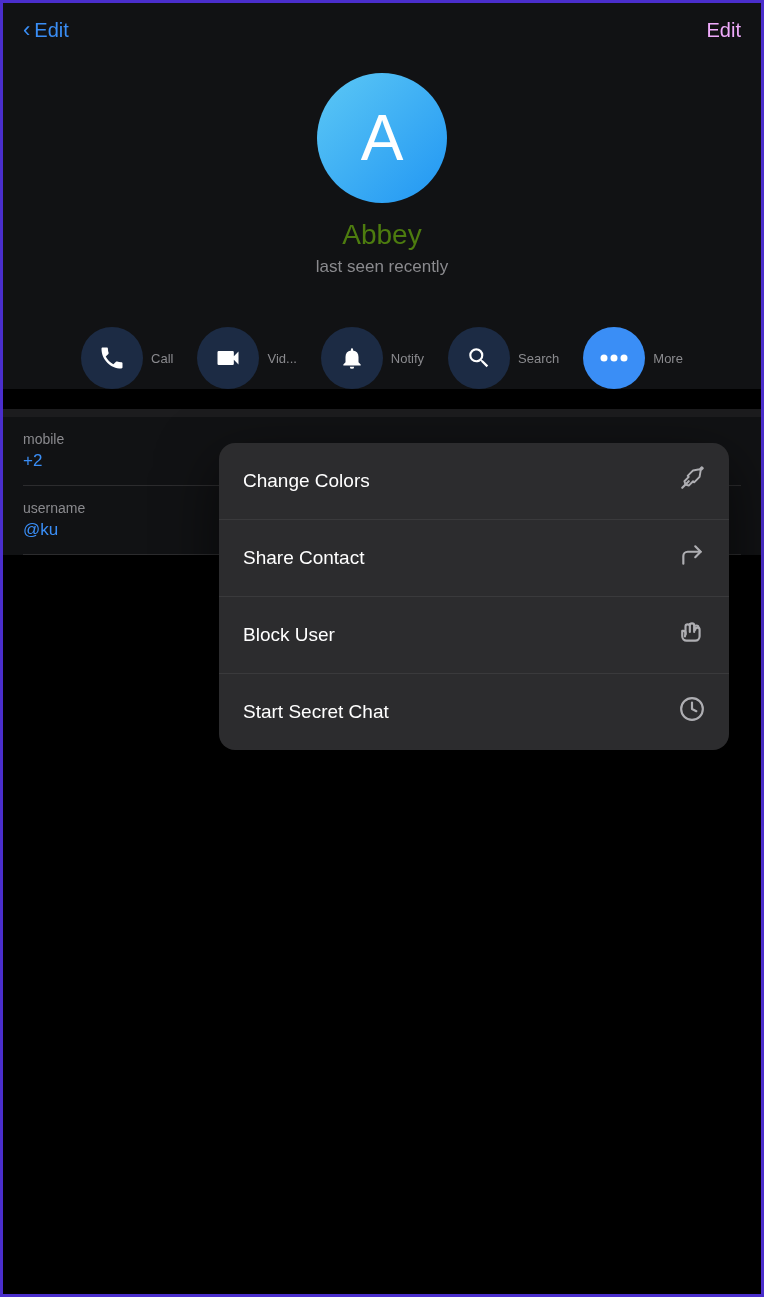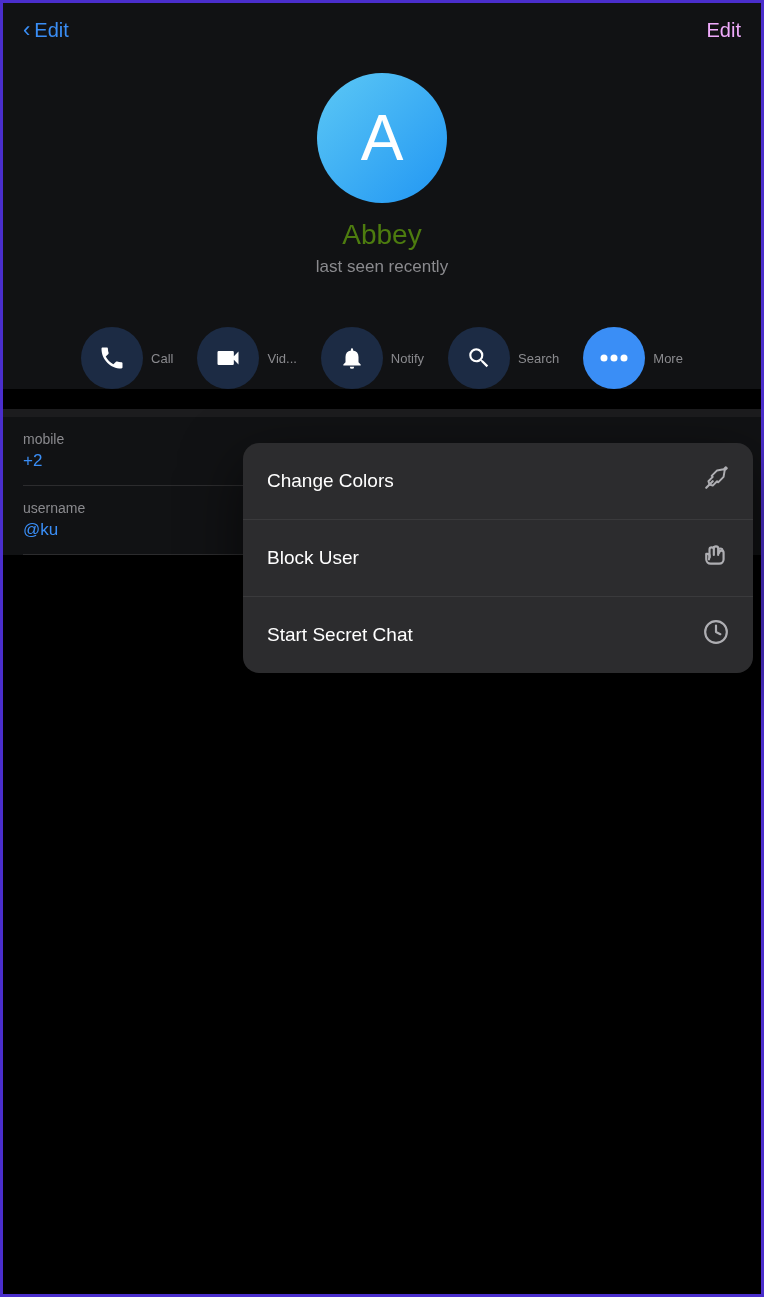--- a/index.html
+++ b/index.html
@@ -156,21 +156,21 @@
 
     .info-value {
       color: #3a8ef6;
       font-size: 17px;
     }
 
     
     .dropdown-overlay {
       position: absolute;
       top: 440px;
-      left: 240px;
+      left: 216px;
       width: 510px;
       background: #2c2c2e;
       border-radius: 16px;
       overflow: hidden;
       box-shadow: 0 20px 60px rgba(0,0,0,0.6);
       z-index: 100;
     }
 
     .dropdown-item {
       display: flex;
@@ -298,20 +298,29 @@
     <div class="dropdown-item">
       <span class="dropdown-item-label">Change Colors</span>
       <span class="dropdown-item-icon">
         <svg width="26" height="26" viewBox="0 0 24 24" fill="none" stroke="#aeaeb2" stroke-width="2" stroke-linecap="round" stroke-linejoin="round">
     <path d="M21 2l-2 2-6 1-5 5 1 1-4 4 1 3 3 1 4-4 1 1 5-5 1-6 2-2-1-1z" stroke="#aeaeb2" stroke-width="1.8" stroke-linecap="round" stroke-linejoin="round" fill="none"></path>
     <line x1="3" y1="21" x2="9" y2="15" stroke="#aeaeb2" stroke-width="2" stroke-linecap="round"></line>
   </svg>
       </span>
     </div>
 
+    <div class="dropdown-item">
+      <span class="dropdown-item-label">Share Contact</span>
+      <span class="dropdown-item-icon">
+        <svg width="26" height="26" viewBox="0 0 24 24" fill="none" stroke="#aeaeb2" stroke-width="2" stroke-linecap="round" stroke-linejoin="round">
+          <polyline points="15 14 20 9 15 4"></polyline>
+          <path d="M4 20v-7a4 4 0 014-4h12"></path>
+        </svg>
+      </span>
+    </div>
 
     <div class="dropdown-item">
       <span class="dropdown-item-label">Block User</span>
       <span class="dropdown-item-icon">
         <svg width="26" height="26" viewBox="0 0 24 24" fill="none" stroke="#aeaeb2" stroke-width="2" stroke-linecap="round" stroke-linejoin="round">
     <path d="M18 8a2 2 0 00-2-2 2 2 0 00-2 2v4M14 8V6a2 2 0 00-4 0v6M10 8.5V7a2 2 0 00-4 0v7l-.5 2" stroke="#aeaeb2" stroke-width="2" stroke-linecap="round" stroke-linejoin="round" fill="none"></path>
     <path d="M6 14v-1a2 2 0 00-2-2H3v5a4 4 0 004 4h8a4 4 0 004-4v-6a2 2 0 00-2-2 2 2 0 00-2 2" stroke="#aeaeb2" stroke-width="2" stroke-linecap="round" stroke-linejoin="round" fill="none"></path>
   </svg>
       </span>
     </div>

